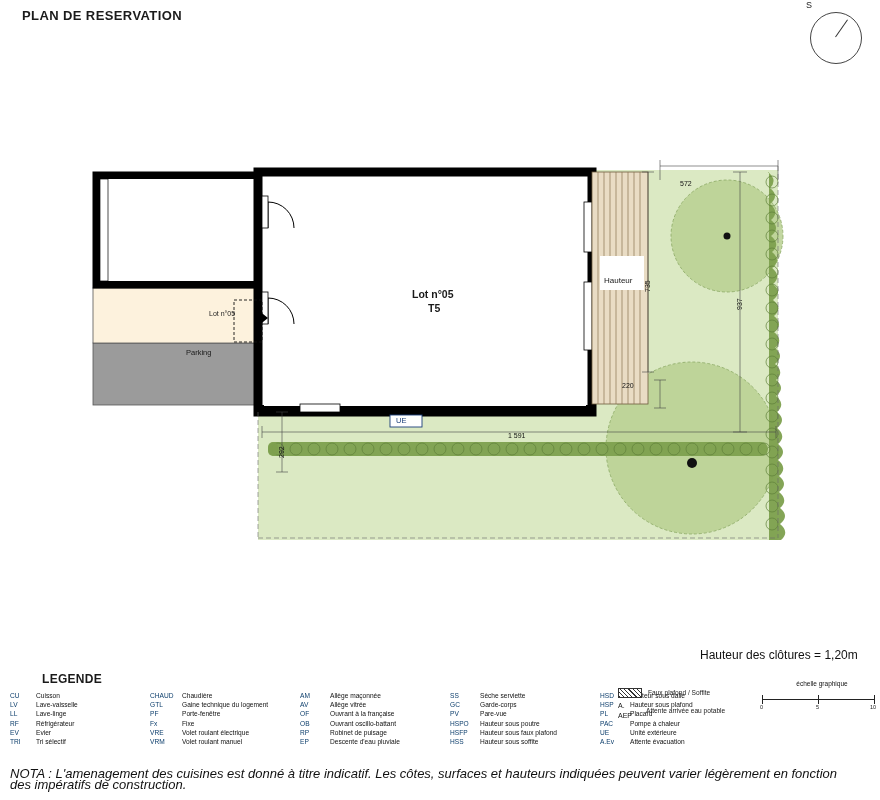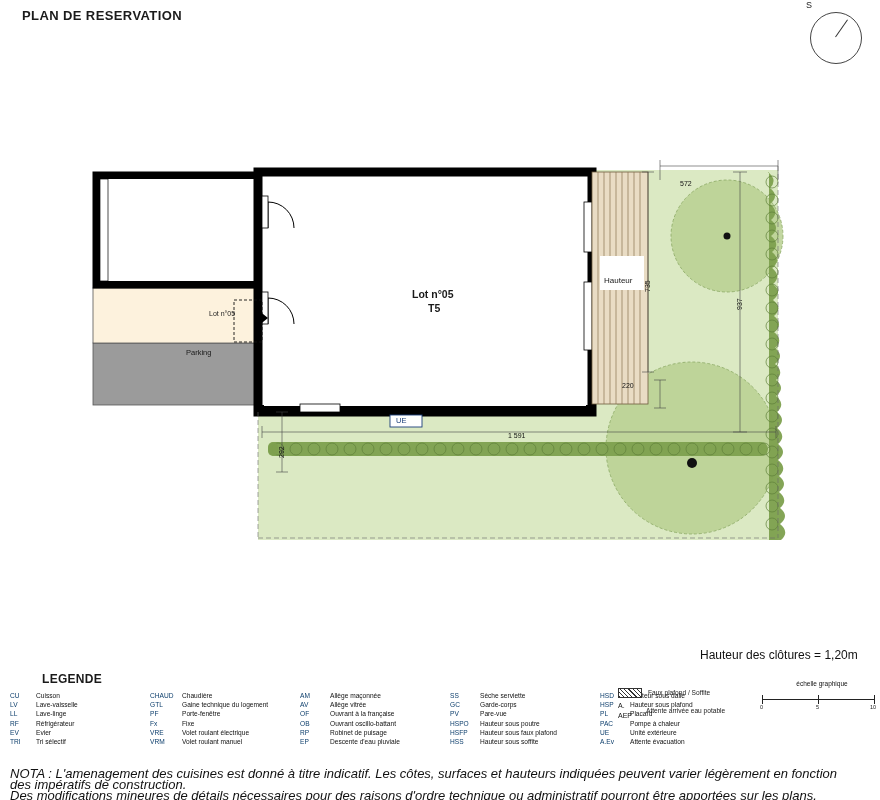--- a/index.html
+++ b/index.html
@@ -443,14 +443,13 @@
       <div class="tick" style="left:112px;"></div>
       <div class="lbl" style="left:-2px;">0</div>
       <div class="lbl" style="left:54px;">5</div>
       <div class="lbl" style="left:108px;">10</div>
     </div>
   </div>
 </div>
 
 <div class="abs" id="notes">
   <div>NOTA : L'amenagement des cuisines est donné à titre indicatif. Les côtes, surfaces et hauteurs indiquées peuvent varier légèrement en fonction des impératifs de construction.</div>
-  <div>Des modifications mineures de détails nécessaires pour des raisons d'ordre technique ou administratif pourront être apportées sur les plans.</div>
 </div>
 
 </body></html>

